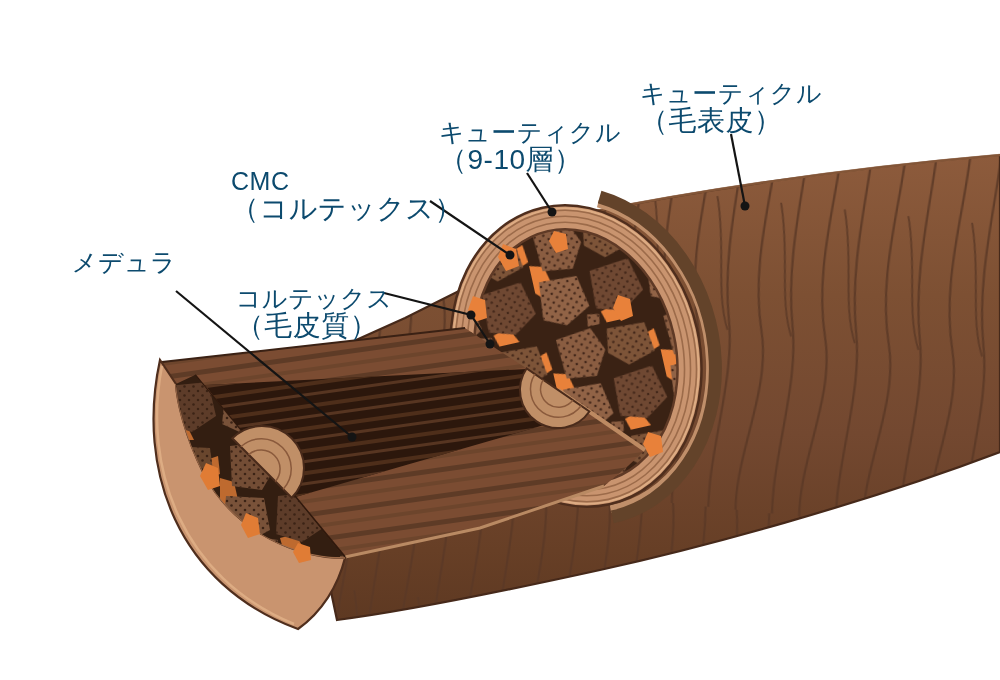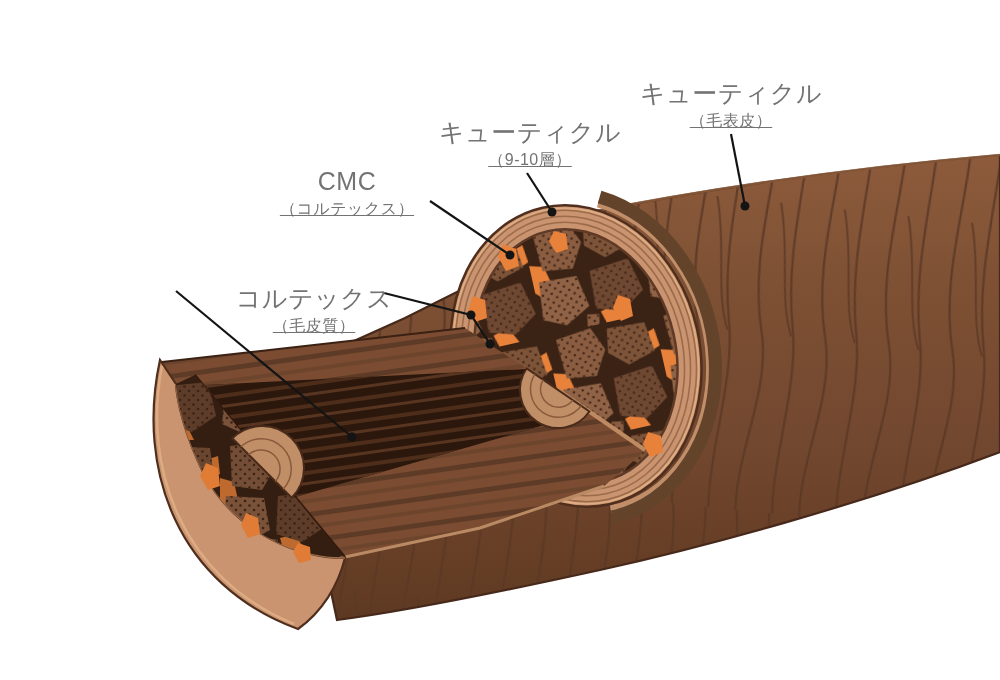--- a/index.html
+++ b/index.html
@@ -3,24 +3,24 @@
 <meta charset="utf-8">
 <style>
   html,body{margin:0;padding:0;background:#ffffff;}
   .stage{
     position:relative;width:1000px;height:680px;overflow:hidden;
     background:#ffffff;font-family:"Liberation Sans",sans-serif;
   }
   .stage svg{position:absolute;left:0;top:0;}
   .callout{
     position:absolute;transform:translateX(-50%);
-    text-align:center;color:#737373;font-size:25px;line-height:27px;
+    text-align:left;color:#0c4a6e;font-size:25px;line-height:27px;
     white-space:nowrap;letter-spacing:0.5px;
   }
-  .callout .l2{font-size:16px;text-decoration:underline;}
+  .callout .l2{font-size:28px;}
 </style>
 </head>
 <body>
 
 <div class="stage">
 
   <svg width="1000" height="680" viewBox="0 0 1000 680">
     <defs>
       <linearGradient id="bodyGrad" x1="0" y1="0" x2="0" y2="1">
         <stop offset="0" stop-color="#8d5b3c"></stop>
@@ -163,20 +163,21 @@
     <div class="l1">キューティクル</div>
     <div class="l2">（9-10層）</div>
   </div>
 
   <div class="callout" style="left:347px;top:168px;">
     <div class="l1">CMC</div>
     <div class="l2">（コルテックス）</div>
   </div>
 
   <div class="callout" style="left:124px;top:249px;">
+    <div class="l1">メデュラ</div>
   </div>
 
   <div class="callout" style="left:314px;top:261px;margin-top:24px;">
     <div class="l1">コルテックス</div>
     <div class="l2">（毛皮質）</div>
   </div>
 
 </div>
 
 </body></html>

